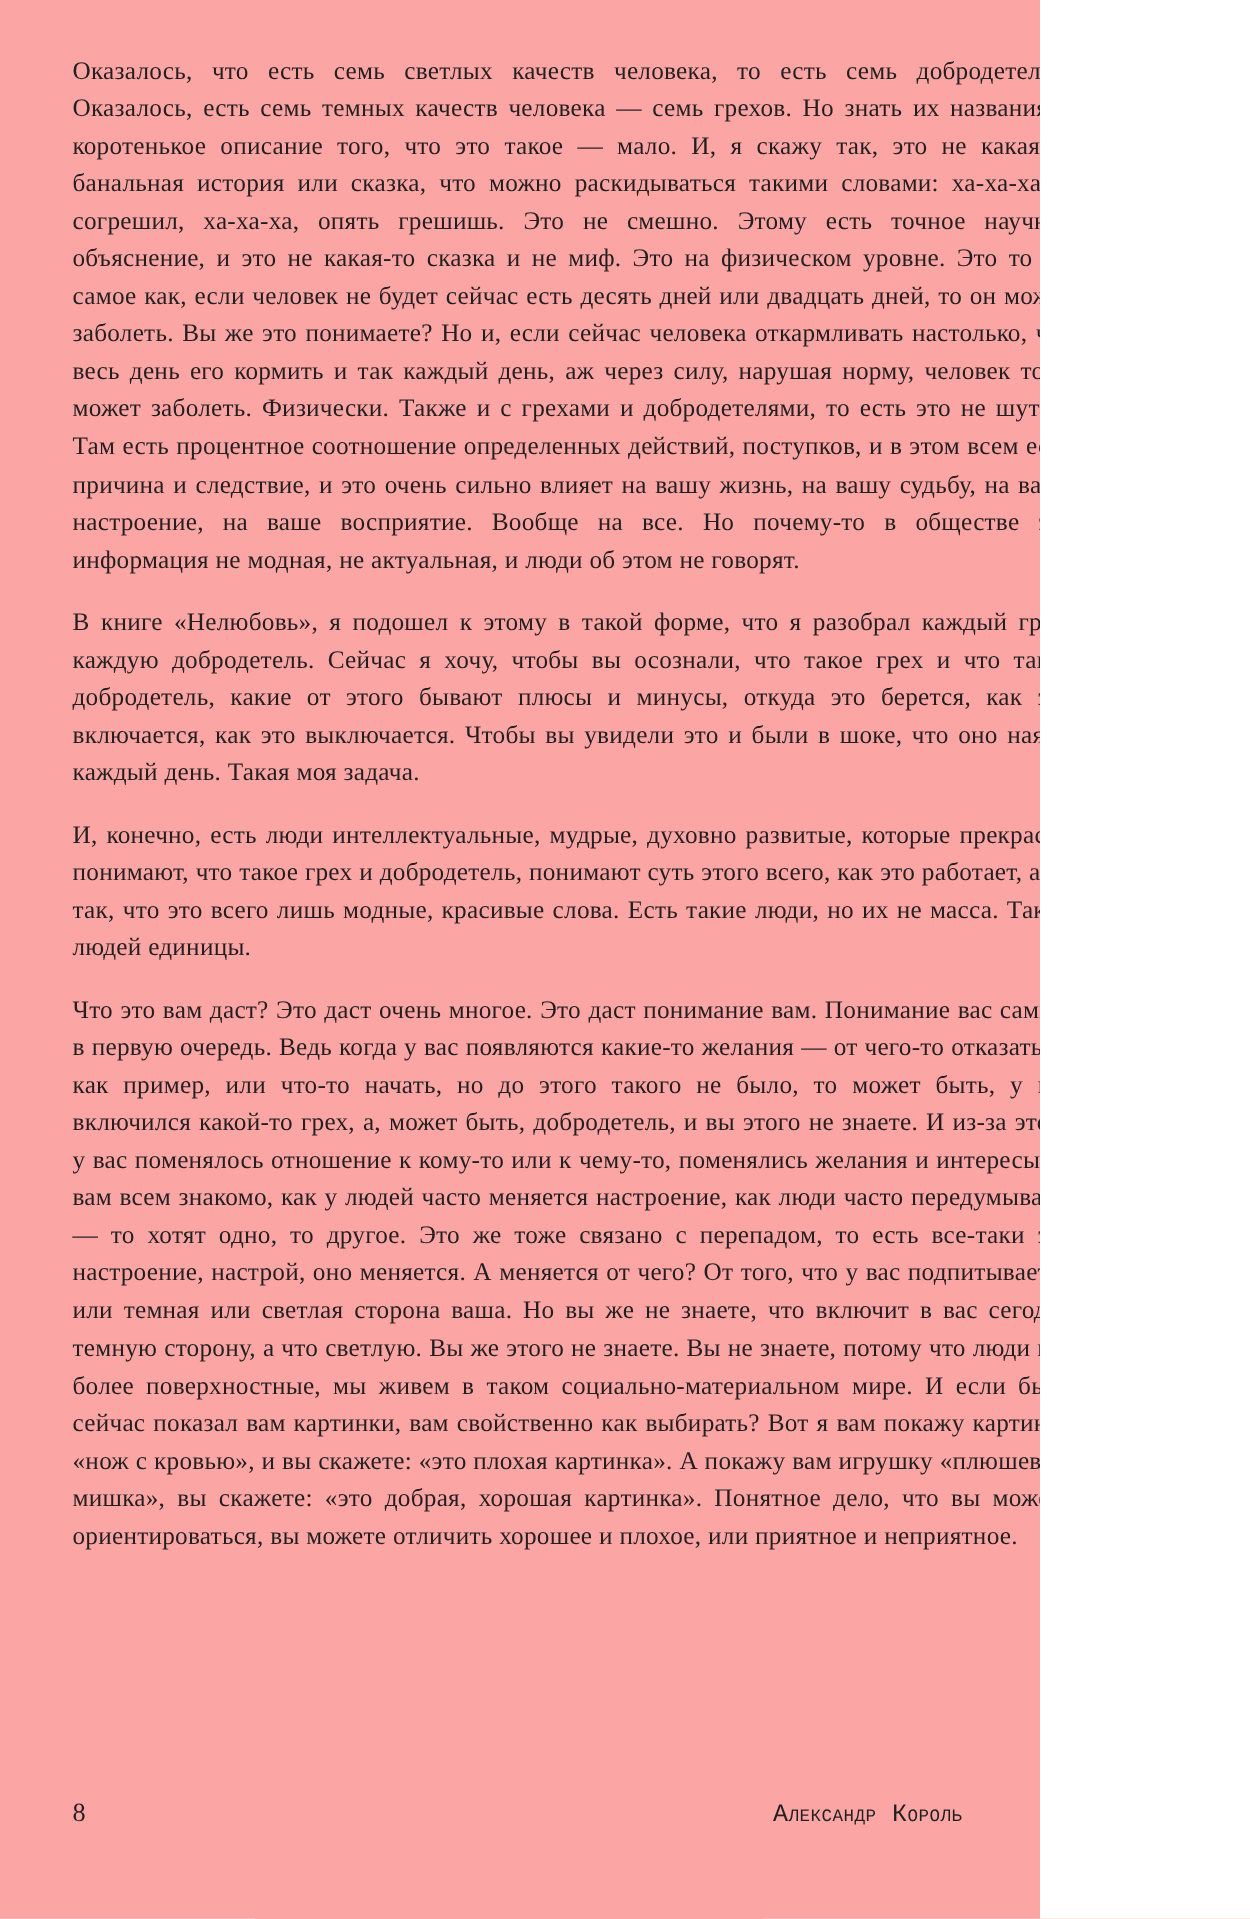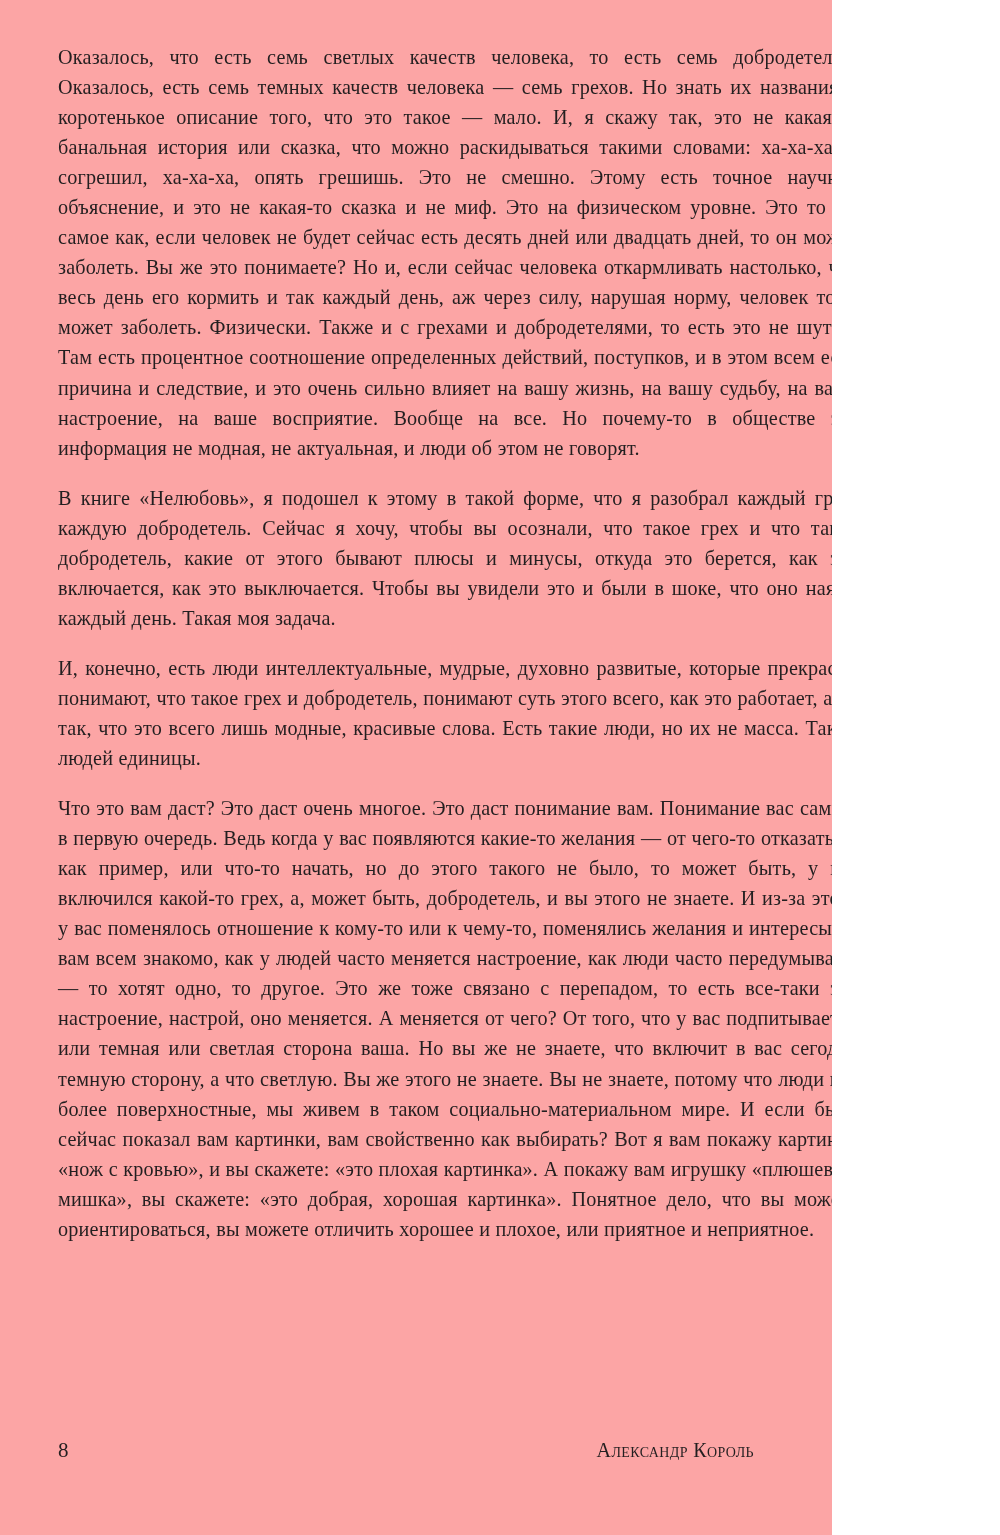--- a/index.html
+++ b/index.html
@@ -68,23 +68,23 @@
     line-height: 1;
     color: #231f20;
     font-family: "Liberation Serif", "DejaVu Serif", serif;
   }
 
   .author-name {
     font-size: 20px;
     line-height: 1;
     color: #231f20;
     font-variant: small-caps;
-    font-family: Liberation Serif, serif;
+    font-family: Liberation Mono, monospace;
     letter-spacing: 0.02em;
-    margin-right: 20px;
+    margin-right: 4px;
   }
 </style>
 </head>
 <body>
 
 <div class="page">
 
   <div class="text-column">
     <p class="para">Оказалось, что есть семь светлых качеств человека, то есть семь добродетелей. Оказалось, есть семь темных качеств человека — семь грехов. Но знать их названия и коротенькое описание того, что это такое — мало. И, я скажу так, это не какая-то банальная история или сказка, что можно раскидываться такими словами: ха-ха-ха, я согрешил, ха-ха-ха, опять грешишь. Это не смешно. Этому есть точное научное объяснение, и это не какая-то сказка и не миф. Это на физическом уровне. Это то же самое как, если человек не будет сейчас есть десять дней или двадцать дней, то он может заболеть. Вы же это понимаете? Но и, если сейчас человека откармливать настолько, что весь день его кормить и так каждый день, аж через силу, нарушая норму, человек тоже может заболеть. Физически. Также и с грехами и добродетелями, то есть это не шутки. Там есть процентное соотношение определенных действий, поступков, и в этом всем есть причина и следствие, и это очень сильно влияет на вашу жизнь, на вашу судьбу, на ваше настроение, на ваше восприятие. Вообще на все. Но почему-то в обществе эта информация не модная, не актуальная, и люди об этом не говорят.</p>
     <p class="para">В книге «Нелюбовь», я подошел к этому в такой форме, что я разобрал каждый грех, каждую добродетель. Сейчас я хочу, чтобы вы осознали, что такое грех и что такое добродетель, какие от этого бывают плюсы и минусы, откуда это берется, как это включается, как это выключается. Чтобы вы увидели это и были в шоке, что оно наяву, каждый день. Такая моя задача.</p>

